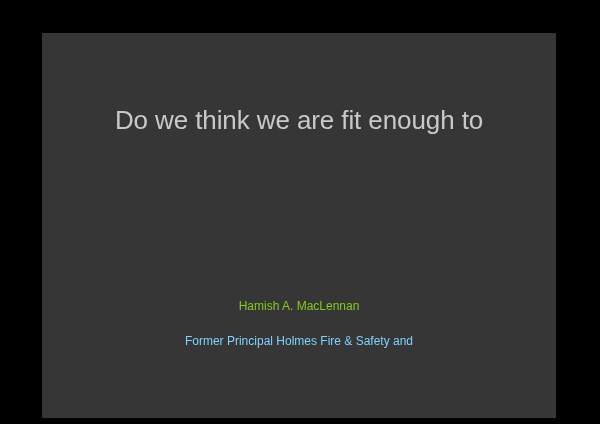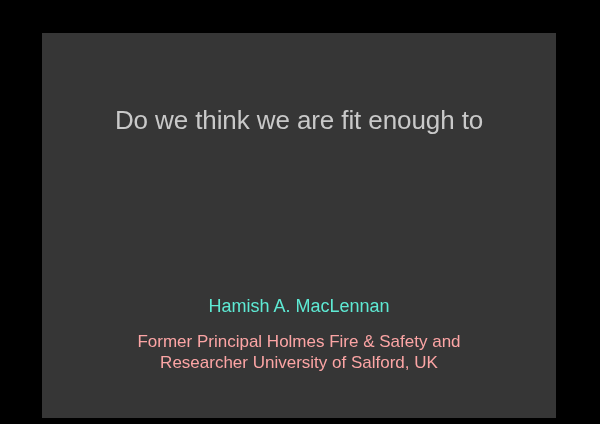--- a/index.html
+++ b/index.html
@@ -63,37 +63,37 @@
   
   .author-block {
     position: absolute;
     left: 16px;
     right: 16px;
     top: 263px;
     text-align: center;
   }
   .author-name {
     display: block;
-    color: #5eead4;
-    font-size: 18px;
+    color: #84cc16;
+    font-size: 12px;
     line-height: 20px;
     font-weight: normal;
     white-space: nowrap;
   }
   .affiliation {
     position: absolute;
     left: 16px;
     right: 16px;
     top: 298px;
     text-align: center;
   }
   .affiliation-line {
     display: block;
-    color: #fca5a5;
-    font-size: 17px;
+    color: #7dd3fc;
+    font-size: 12px;
     line-height: 21px;
     font-weight: normal;
     white-space: nowrap;
   }
 </style>
 </head>
 <body>
 
 <div class="viewer">
   <div class="slide">
@@ -102,18 +102,17 @@
       <div class="title-block">
         <span class="title-line">Do we think we are fit enough to</span>
       </div>
 
       <div class="author-block">
         <span class="author-name">Hamish A. MacLennan</span>
       </div>
 
       <div class="affiliation">
         <span class="affiliation-line">Former Principal Holmes Fire &amp; Safety and</span>
-        <span class="affiliation-line">Researcher University of Salford, UK</span>
       </div>
 
     </div>
   </div>
 </div>
 
 </body></html>

